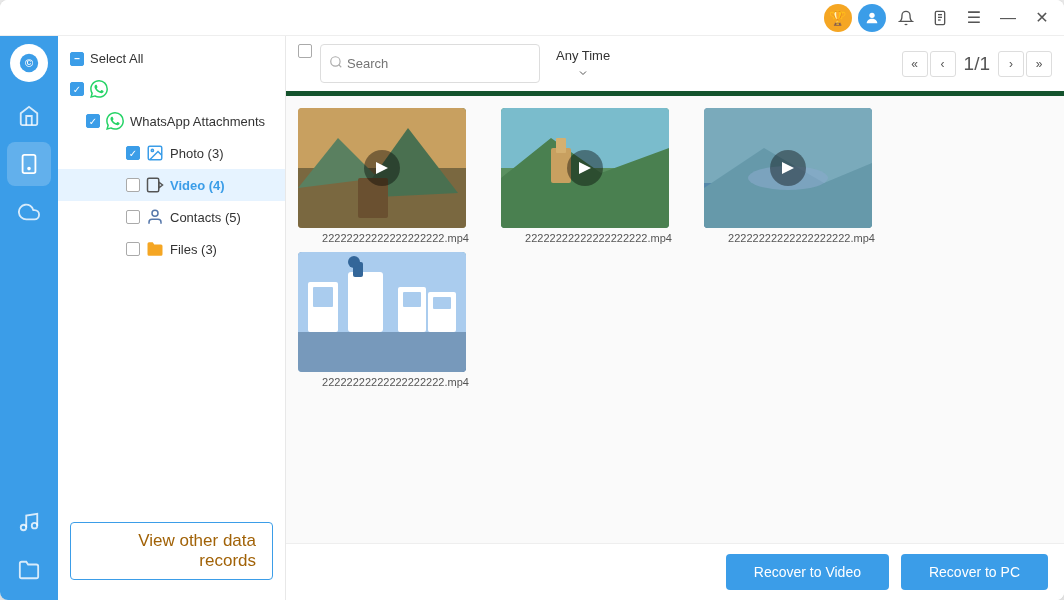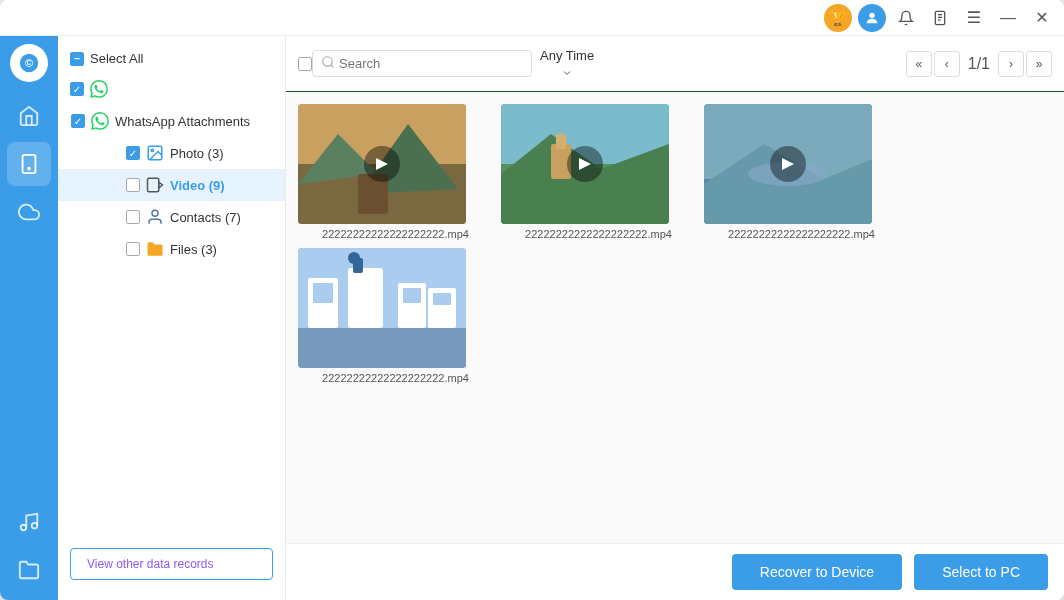--- a/index.html
+++ b/index.html
@@ -24,47 +24,47 @@
     .app-logo { width: 38px; height: 38px; background: #fff; border-radius: 50%; display: flex; align-items: center; justify-content: center; margin-bottom: 8px; }
     .app-logo svg { width: 22px; height: 22px; }
     .sidebar-nav-item { width: 44px; height: 44px; border-radius: 8px; display: flex; align-items: center; justify-content: center; cursor: pointer; color: rgba(255,255,255,0.8); font-size: 20px; }
     .sidebar-nav-item:hover, .sidebar-nav-item.active { background: rgba(255,255,255,0.2); color: #fff; }
     .sidebar-spacer { flex: 1; }
 
     
     .tree-panel { width: 228px; background: #fff; border-right: 1px solid #e8e8e8; display: flex; flex-direction: column; padding: 8px 0; flex-shrink: 0; }
     .tree-item { display: flex; align-items: center; padding: 7px 12px; cursor: pointer; gap: 6px; font-size: 13px; color: #333; }
     .tree-item.active { background: #e6f3ff; }
-    .tree-item.indent-1 { padding-left: 13px; }
+    .tree-item.indent-1 { padding-left: 28px; }
     .tree-item.indent-2 { padding-left: 68px; }
     .checkbox { width: 14px; height: 14px; border: 1px solid #aaa; border-radius: 2px; flex-shrink: 0; display: flex; align-items: center; justify-content: center; background: #fff; }
     .checkbox.checked { background: #3b9de8; border-color: #3b9de8; }
     .checkbox.checked::after { content: '✓'; color: #fff; font-size: 10px; }
     .checkbox.indeterminate { background: #3b9de8; border-color: #3b9de8; }
     .checkbox.indeterminate::after { content: '–'; color: #fff; font-size: 10px; font-weight: bold; }
     .item-icon { width: 18px; height: 18px; flex-shrink: 0; display: flex; align-items: center; justify-content: center; font-size: 15px; }
     .item-label { flex: 1; }
 
     .tree-bottom { padding: 12px; margin-top: auto; }
-    .view-other-btn { border: 1px solid #3b9de8; color: #8b5cf6; background: #fff; padding: 8px 16px; border-radius: 4px; cursor: pointer; font-size: 12px; width: 100%; text-align: left; }
+    .view-other-btn { border: 1px solid #3b9de8; color: #a16207; background: #fff; padding: 8px 16px; border-radius: 4px; cursor: pointer; font-size: 17px; width: 100%; text-align: right; }
 
     
     .content-area { flex: 1; display: flex; flex-direction: column; background: #fafafa; }
 
     
-    .content-toolbar { display: flex; align-items: center; padding: 8px 12px; background: #fff; border-bottom: 1px solid #14532d; flex-shrink: 0; }
+    .content-toolbar { display: flex; padding: 8px 12px; background: #fff; border-bottom: 5px solid #14532d; gap: 8px; flex-shrink: 0; }
     .toolbar-checkbox { width: 14px; height: 14px; border: 1px solid #aaa; border-radius: 2px; background: #fff; flex-shrink: 0; }
     .search-box { display: flex; align-items: center; border: 1px solid #ddd; border-radius: 4px; padding: 4px 8px; gap: 4px; flex: 1; max-width: 220px; background: #fff; }
     .search-input { border: none; outline: none; font-size: 13px; color: #999; background: transparent; width: 100%; }
     .search-icon { color: #aaa; font-size: 13px; }
     .time-filter { display: flex; align-items: center; gap: 4px; color: #333; font-size: 13px; cursor: pointer; padding: 4px 8px; flex-direction: column; }
     .time-filter svg { color: #555; }
     .pagination { display: flex; align-items: center; gap: 2px; margin-left: auto; }
     .page-btn { width: 26px; height: 26px; border: 1px solid #ddd; border-radius: 3px; display: flex; align-items: center; justify-content: center; cursor: pointer; font-size: 12px; color: #555; background: #fff; }
-    .page-info { font-size: 16px; color: #555; padding: 0 6px; }
+    .page-info { font-size: 19px; color: #555; padding: 0 6px; }
 
     
     .media-grid { flex: 1; padding: 12px; display: flex; flex-wrap: wrap; gap: 8px; align-content: flex-start; overflow-y: auto; }
     .media-item { width: 195px; display: flex; flex-direction: column; gap: 4px; }
     .media-thumb { width: 168px; height: 120px; border-radius: 4px; overflow: hidden; position: relative; background: #ddd; }
     .media-label { font-size: 11px; color: #555; text-align: center; overflow: hidden; text-overflow: ellipsis; white-space: nowrap; }
 
     
     .content-bottom { display: flex; align-items: center; justify-content: flex-end; padding: 10px 16px; background: #fff; border-top: 1px solid #eee; gap: 12px; flex-shrink: 0; }
     .recover-btn { padding: 10px 28px; border-radius: 4px; border: none; cursor: pointer; font-size: 14px; font-weight: 500; color: #fff; background: #3b9de8; }
@@ -194,33 +194,33 @@
       </div>
 
       <div class="tree-item indent-2 active">
         <div class="checkbox"></div>
         <span class="item-icon">
           <svg width="18" height="18" viewBox="0 0 24 24" fill="none" stroke="#555" stroke-width="2">
               <rect x="2" y="3" width="15" height="18" rx="2"></rect>
               <polygon points="17 8 22 12 17 16 17 8"></polygon>
             </svg>
         </span>
-        <span class="item-label" style="font-weight:600; color:#3b9de8;">Video (9)</span>
+        <span class="item-label" style="font-weight:600; color:#3b9de8;">Video (4)</span>
       </div>
 
 
       <div class="tree-item indent-2">
         <div class="checkbox"></div>
         <span class="item-icon">
           <svg width="18" height="18" viewBox="0 0 24 24" fill="none" stroke="#5577aa" stroke-width="2">
               <path d="M20 21v-2a4 4 0 0 0-4-4H8a4 4 0 0 0-4 4v2"></path>
               <circle cx="12" cy="7" r="4"></circle>
             </svg>
         </span>
-        <span class="item-label">Contacts (7)</span>
+        <span class="item-label">Contacts (5)</span>
       </div>
 
       <div class="tree-item indent-2">
         <div class="checkbox"></div>
         <span class="item-icon">
           <svg width="18" height="18" viewBox="0 0 24 24" fill="#f5a623" stroke="#f5a623" stroke-width="0">
               <path d="M22 19a2 2 0 0 1-2 2H4a2 2 0 0 1-2-2V5a2 2 0 0 1 2-2h5l2 3h9a2 2 0 0 1 2 2z"></path>
             </svg>
         </span>
         <span class="item-label">Files (3)</span>
@@ -328,18 +328,18 @@
                 <rect x="130" y="40" width="28" height="40" fill="white" rx="2"></rect>
                 <rect x="135" y="45" width="18" height="12" fill="#aaccee" rx="1"></rect>
               </svg>
             </div>
           </div>
           <div class="media-label">22222222222222222222.mp4</div>
         </div>
       </div>
 
       <div class="content-bottom">
-        <button class="recover-btn">Recover to Device</button>
-        <button class="recover-btn">Select to PC</button>
+        <button class="recover-btn">Recover to Video</button>
+        <button class="recover-btn">Recover to PC</button>
       </div>
     </div>
   </div>
 </div>
 
 </body></html>

